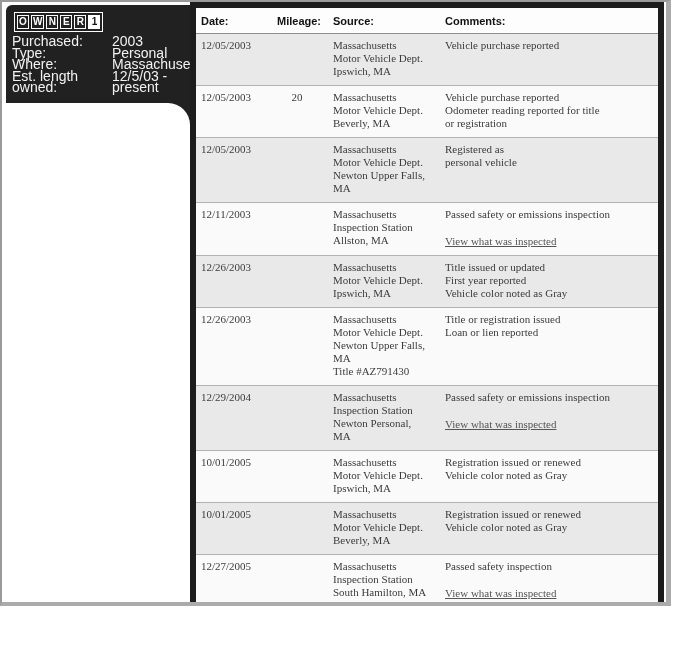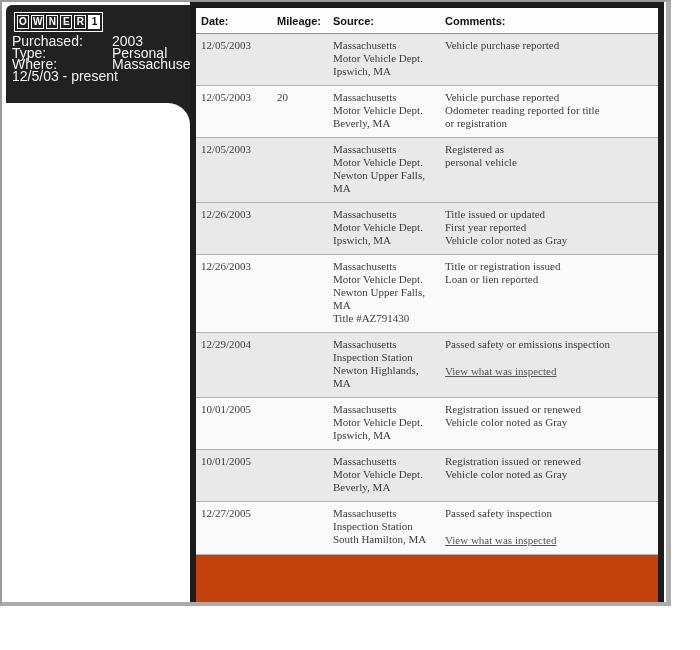--- a/index.html
+++ b/index.html
@@ -53,21 +53,21 @@
   thead th {
     background:#fdfdfd; color:#111111; font-weight:bold; text-align:left;
     padding:7px 0 6px 5px; border-bottom:1px solid #8f8f8f; font-size:11px;
   }
   thead th.h-mileage { text-align:left; padding-right:8px;margin-top:8px; }
   thead th.h-source, thead th.h-comments { padding-left:8px; }
   tbody td {
     vertical-align:top; padding:5px 4px 7px 5px;
     border-bottom:1px solid #b3b3b3; line-height:13px;font-family:Liberation Serif, serif;
   }
-  tbody td.mileage { text-align:left; padding-right:8px; }
+  tbody td.mileage { text-align:center; padding-right:8px; }
   tbody td.source, tbody td.comments { padding-left:8px; }
   tr.shaded td { background:#e9e9e9; }
   tr.plain td { background:#fafafa; }
   .link-wrap { margin-top:14px; }
   a.inspect { color:#555555; text-decoration:underline; cursor:pointer; }
 </style>
 </head>
 <body>
 
 <div class="page">
@@ -91,20 +91,21 @@
             </div>
             <div class="owner-row">
               <span class="lbl">Type:</span>
               <span class="val">Personal</span>
             </div>
             <div class="owner-row">
               <span class="lbl">Where:</span>
               <span class="val">Massachusetts</span>
             </div>
             <div class="owner-row">
+              <span class="lbl">Est. length owned:</span>
               <span class="val">
                 <div>12/5/03 - present</div>
 
               </span>
             </div>
           </div>
         </div>
         <div class="corner"></div>
       </div>
 
@@ -170,20 +171,37 @@
                 </td>
     <td class="comments">
       <div class="comment-lines">
                     <div>Registered as</div>
                     <div>personal vehicle</div>
                   </div>
 
     </td>
   </tr>
 
+  <tr class="plain">
+    <td class="date">12/11/2003</td>
+    <td class="mileage"></td>
+    <td class="source">
+                  <div>Massachusetts</div>
+                  <div>Inspection Station</div>
+                  <div>Allston, MA</div>
+                </td>
+    <td class="comments">
+      <div class="comment-lines">
+                    <div>Passed safety or emissions inspection</div>
+                  </div>
+      <div class="link-wrap">
+        <a class="inspect">View what was inspected</a>
+      </div>
+    </td>
+  </tr>
 
   <tr class="shaded">
     <td class="date">12/26/2003</td>
     <td class="mileage"></td>
     <td class="source">
                   <div>Massachusetts</div>
                   <div>Motor Vehicle Dept.</div>
                   <div>Ipswich, MA</div>
                 </td>
     <td class="comments">
@@ -214,21 +232,21 @@
 
     </td>
   </tr>
 
   <tr class="shaded">
     <td class="date">12/29/2004</td>
     <td class="mileage"></td>
     <td class="source">
                   <div>Massachusetts</div>
                   <div>Inspection Station</div>
-                  <div>Newton Highlands,</div>
+                  <div>Newton Personal,</div>
                   <div>MA</div>
                 </td>
     <td class="comments">
       <div class="comment-lines">
                     <div>Passed safety or emissions inspection</div>
                   </div>
       <div class="link-wrap">
         <a class="inspect">View what was inspected</a>
       </div>
     </td>

